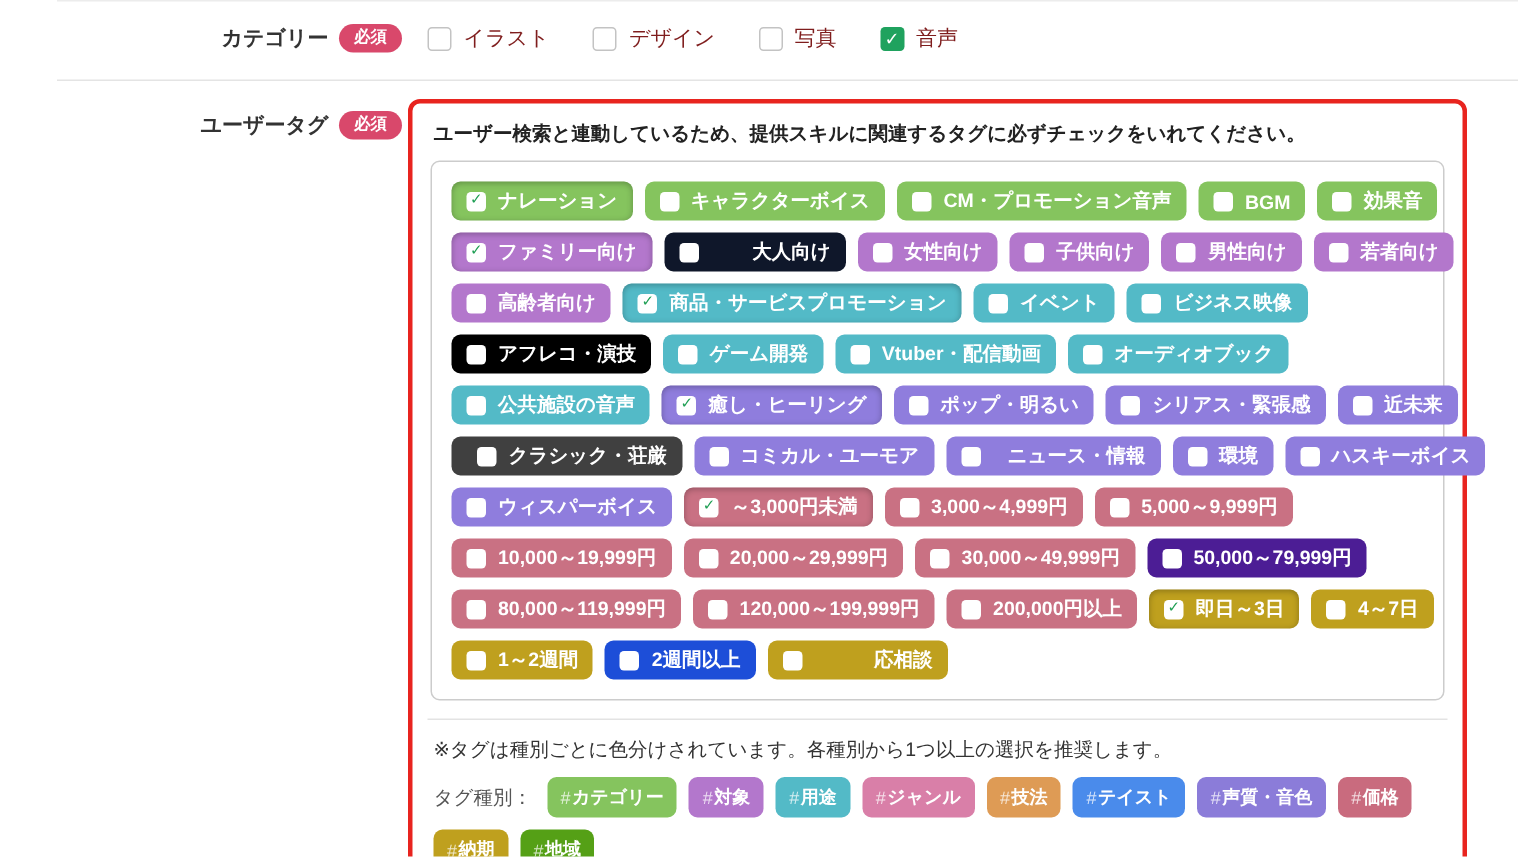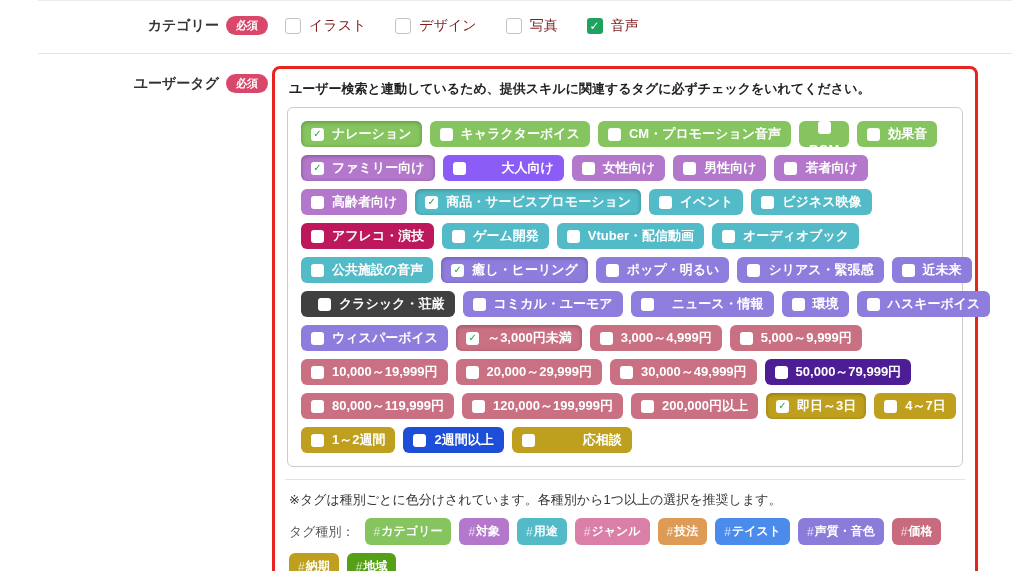--- a/index.html
+++ b/index.html
@@ -114,44 +114,48 @@
               <span>ナレーション</span>
             </span>
             <span class="tag" style="background: rgb(133, 196, 94);">
               <span class="tag-cb"></span>
               <span>キャラクターボイス</span>
             </span>
             <span class="tag" style="background: rgb(133, 196, 94);">
               <span class="tag-cb"></span>
               <span>CM・プロモーション音声</span>
             </span>
-            <span class="tag" style="background: rgb(133, 196, 94); flex-direction: column;">
+            <span class="tag" style="background: rgb(133, 196, 94);">
               <span class="tag-cb"></span>
               <span>BGM</span>
             </span>
             <span class="tag" style="background: rgb(133, 196, 94);">
               <span class="tag-cb"></span>
               <span>効果音</span>
             </span>
           </div>
           <div class="tag-row">
             <span class="tag checked" style="background: rgb(179, 119, 204);">
               <span class="tag-cb" style="color: rgb(30, 158, 83);">✓</span>
               <span>ファミリー向け</span>
             </span>
-            <span class="tag" style="background: #8b5cf6; gap: 36px;">
+            <span class="tag" style="background: #0f172a; gap: 36px;">
               <span class="tag-cb"></span>
               <span>大人向け</span>
             </span>
             <span class="tag" style="background: rgb(179, 119, 204);">
               <span class="tag-cb"></span>
               <span>女性向け</span>
             </span>
             <span class="tag" style="background: rgb(179, 119, 204);">
               <span class="tag-cb"></span>
+              <span>子供向け</span>
+            </span>
+            <span class="tag" style="background: rgb(179, 119, 204);">
+              <span class="tag-cb"></span>
               <span>男性向け</span>
             </span>
             <span class="tag" style="background: rgb(179, 119, 204);">
               <span class="tag-cb"></span>
               <span>若者向け</span>
             </span>
           </div>
           <div class="tag-row">
             <span class="tag" style="background: rgb(179, 119, 204);">
               <span class="tag-cb"></span>
@@ -164,21 +168,21 @@
             <span class="tag" style="background: rgb(83, 186, 199);">
               <span class="tag-cb"></span>
               <span>イベント</span>
             </span>
             <span class="tag" style="background: rgb(83, 186, 199);">
               <span class="tag-cb"></span>
               <span>ビジネス映像</span>
             </span>
           </div>
           <div class="tag-row">
-            <span class="tag" style="background: #be185d;">
+            <span class="tag" style="background: #000000;">
               <span class="tag-cb"></span>
               <span>アフレコ・演技</span>
             </span>
             <span class="tag" style="background: rgb(83, 186, 199);">
               <span class="tag-cb"></span>
               <span>ゲーム開発</span>
             </span>
             <span class="tag" style="background: rgb(83, 186, 199);">
               <span class="tag-cb"></span>
               <span>Vtuber・配信動画</span>

